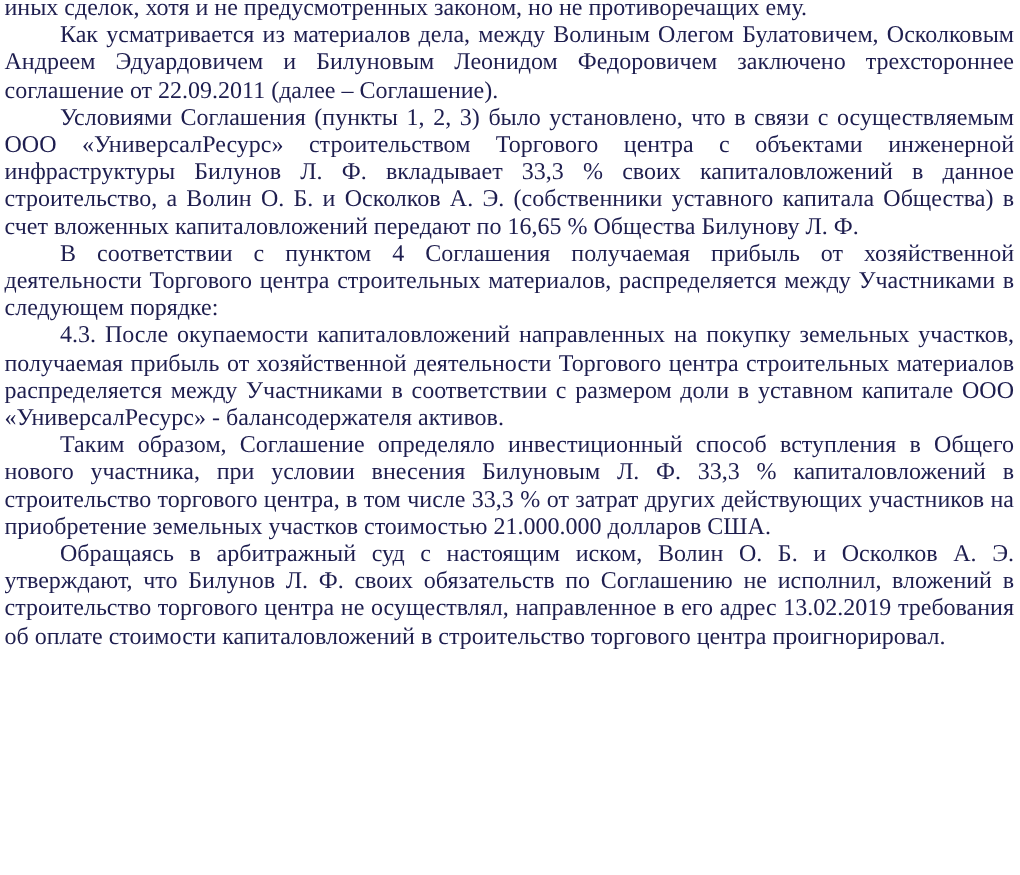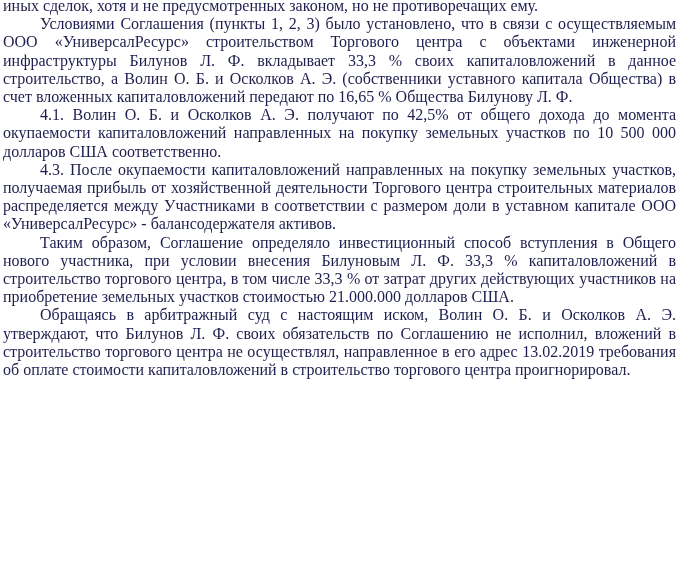--- a/index.html
+++ b/index.html
@@ -31,18 +31,19 @@
   }
   .para.cont {
     text-indent: 0;
   }
 </style>
 </head>
 <body>
 
 <div class="page">
   <p class="para cont">иных сделок, хотя и не предусмотренных законом, но не противоречащих ему.</p>
+  <p class="para">Как усматривается из материалов дела, между Волиным Олегом Булатовичем, Осколковым Андреем Эдуардовичем и Билуновым Леонидом Федоровичем заключено трехстороннее соглашение от 22.09.2011 (далее – Соглашение).</p>
   <p class="para">Условиями Соглашения (пункты 1, 2, 3) было установлено, что в связи с осуществляемым ООО «УниверсалРесурс» строительством Торгового центра с объектами инженерной инфраструктуры Билунов Л. Ф. вкладывает 33,3 % своих капиталовложений в данное строительство, а Волин О. Б. и Осколков А. Э. (собственники уставного капитала Общества) в счет вложенных капиталовложений передают по 16,65 % Общества Билунову Л. Ф.</p>
-  <p class="para">4.1. Волин О. Б. и Осколков А. Э. получают по 42,5% от общего дохода до момента окупаемости капиталовложений направленных на покупку земельных участков по 10 500 000 долларов США соответственно.</p>
+  <p class="para">В соответствии с пунктом 4 Соглашения получаемая прибыль от хозяйственной деятельности Торгового центра строительных материалов, распределяется между Участниками в следующем порядке:</p>
   <p class="para">4.3. После окупаемости капиталовложений направленных на покупку земельных участков, получаемая прибыль от хозяйственной деятельности Торгового центра строительных материалов распределяется между Участниками в соответствии с размером доли в уставном капитале ООО «УниверсалРесурс» - балансодержателя активов.</p>
   <p class="para">Таким образом, Соглашение определяло инвестиционный способ вступления в Общего нового участника, при условии внесения Билуновым Л. Ф. 33,3 % капиталовложений в строительство торгового центра, в том числе 33,3 % от затрат других действующих участников на приобретение земельных участков стоимостью 21.000.000 долларов США.</p>
   <p class="para">Обращаясь в арбитражный суд с настоящим иском, Волин О. Б. и Осколков А. Э. утверждают, что Билунов Л. Ф. своих обязательств по Соглашению не исполнил, вложений в строительство торгового центра не осуществлял, направленное в его адрес 13.02.2019 требования об оплате стоимости капиталовложений в строительство торгового центра проигнорировал.</p>
 </div>
 
 </body></html>

